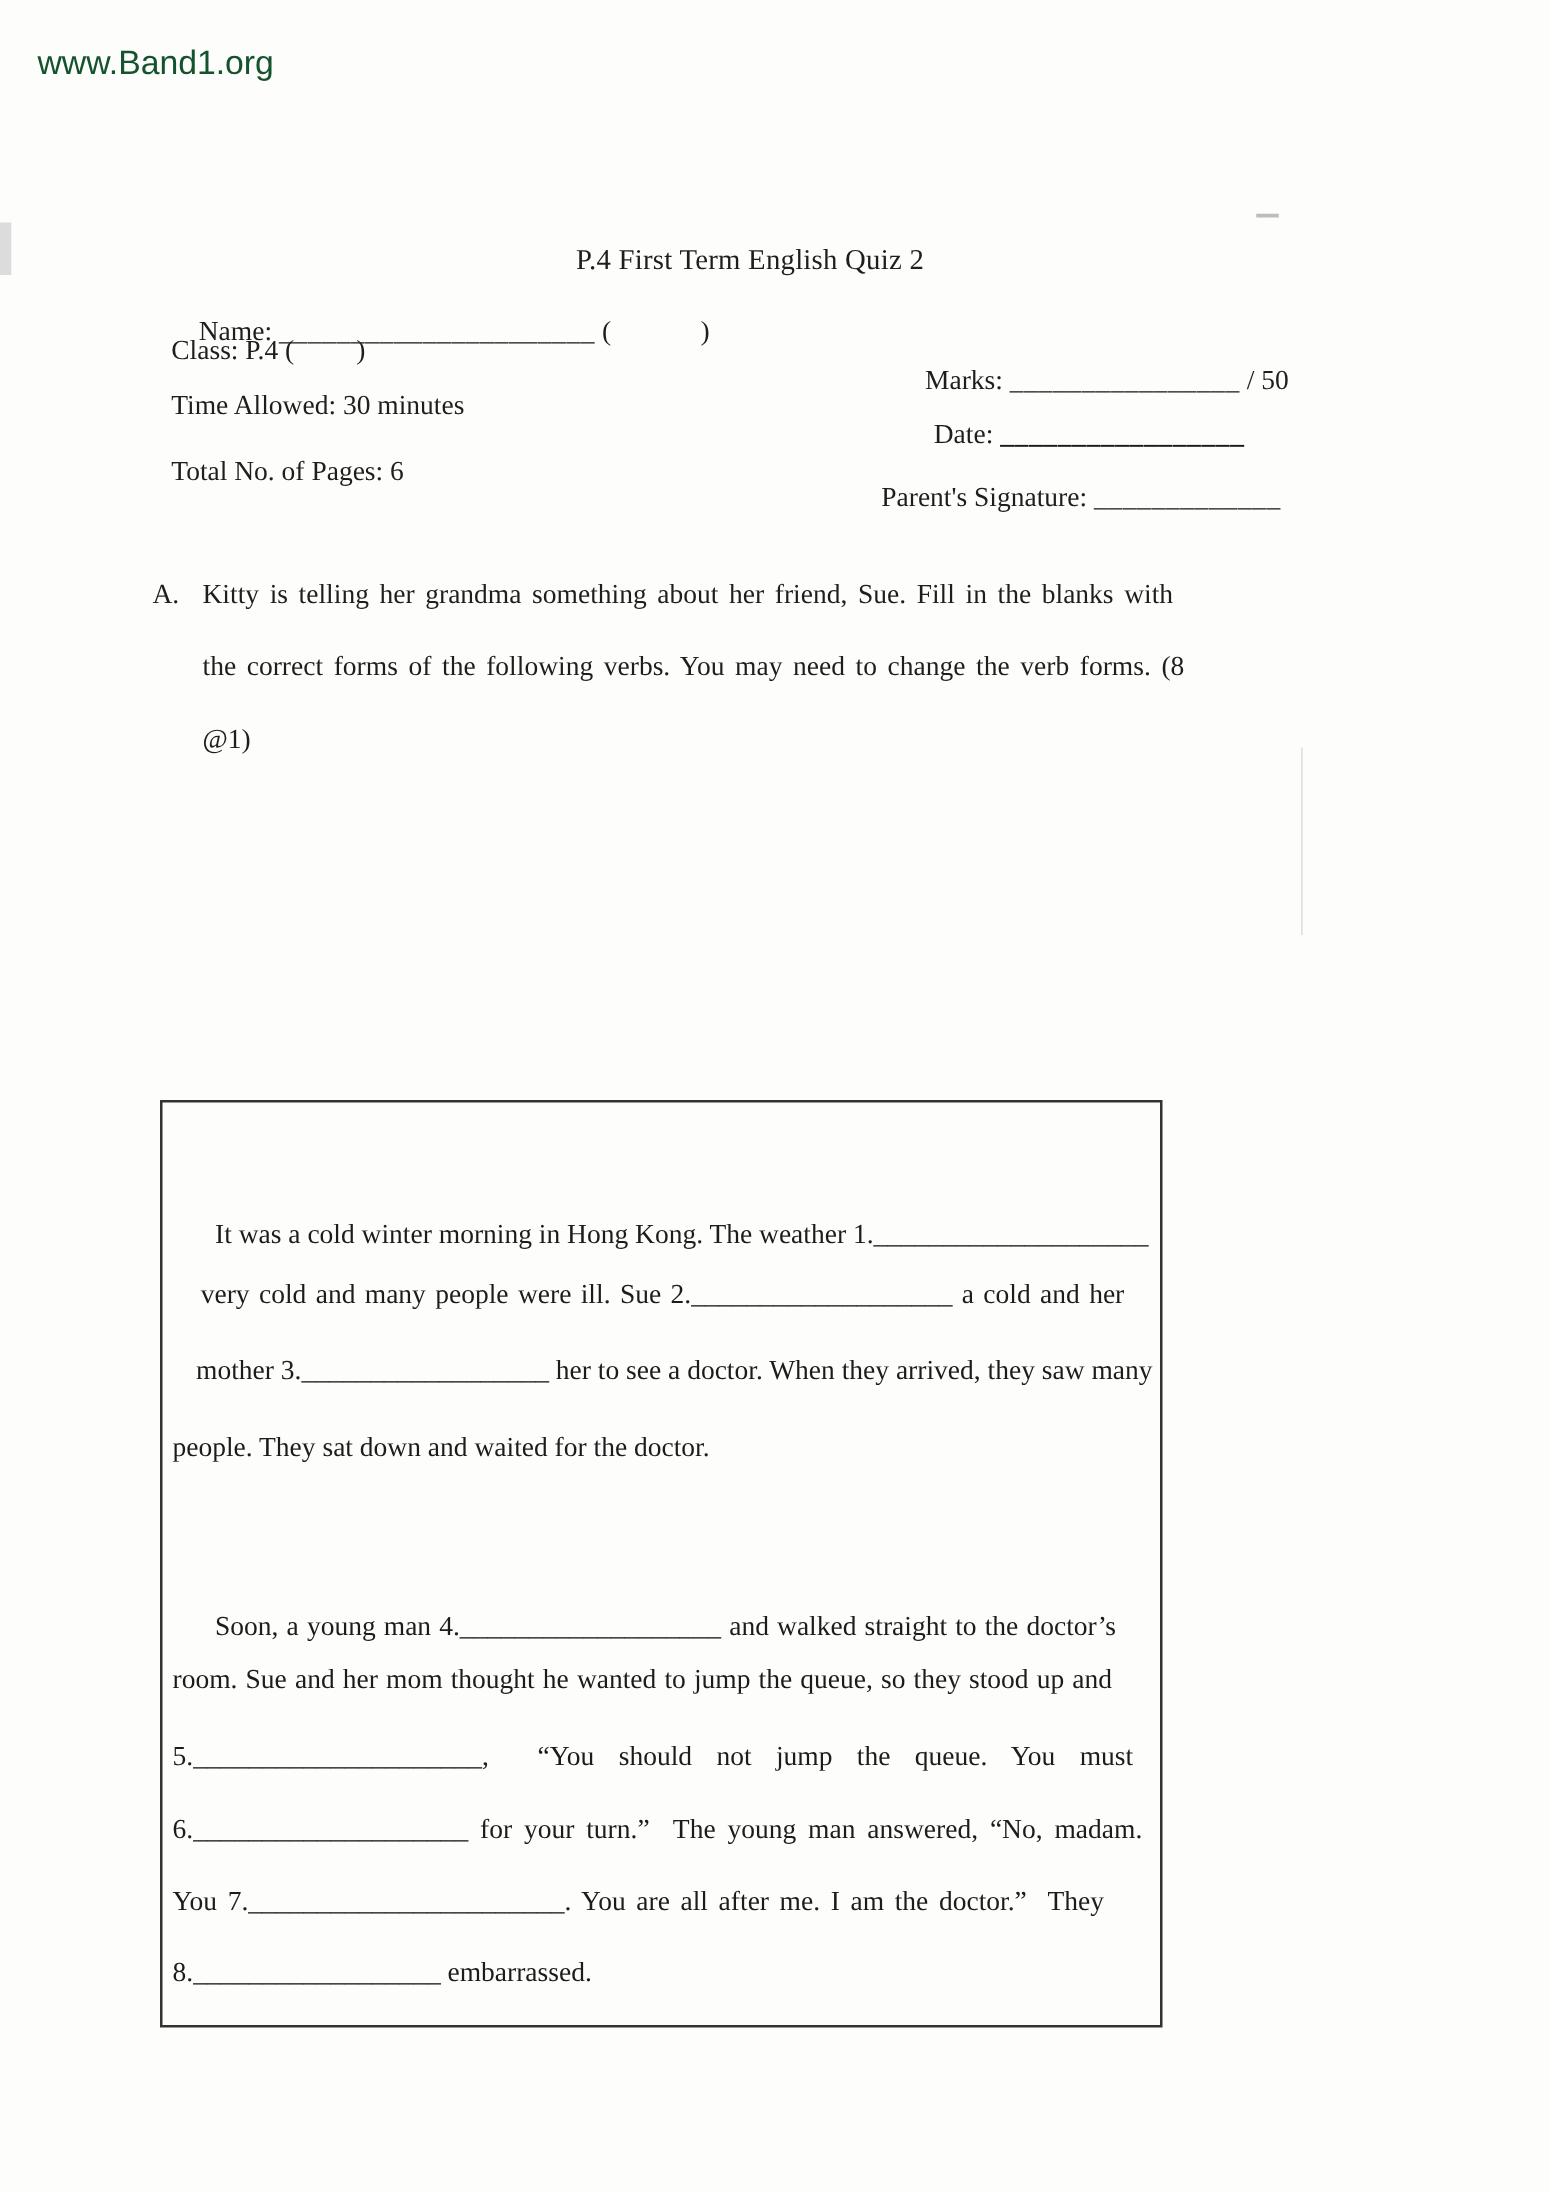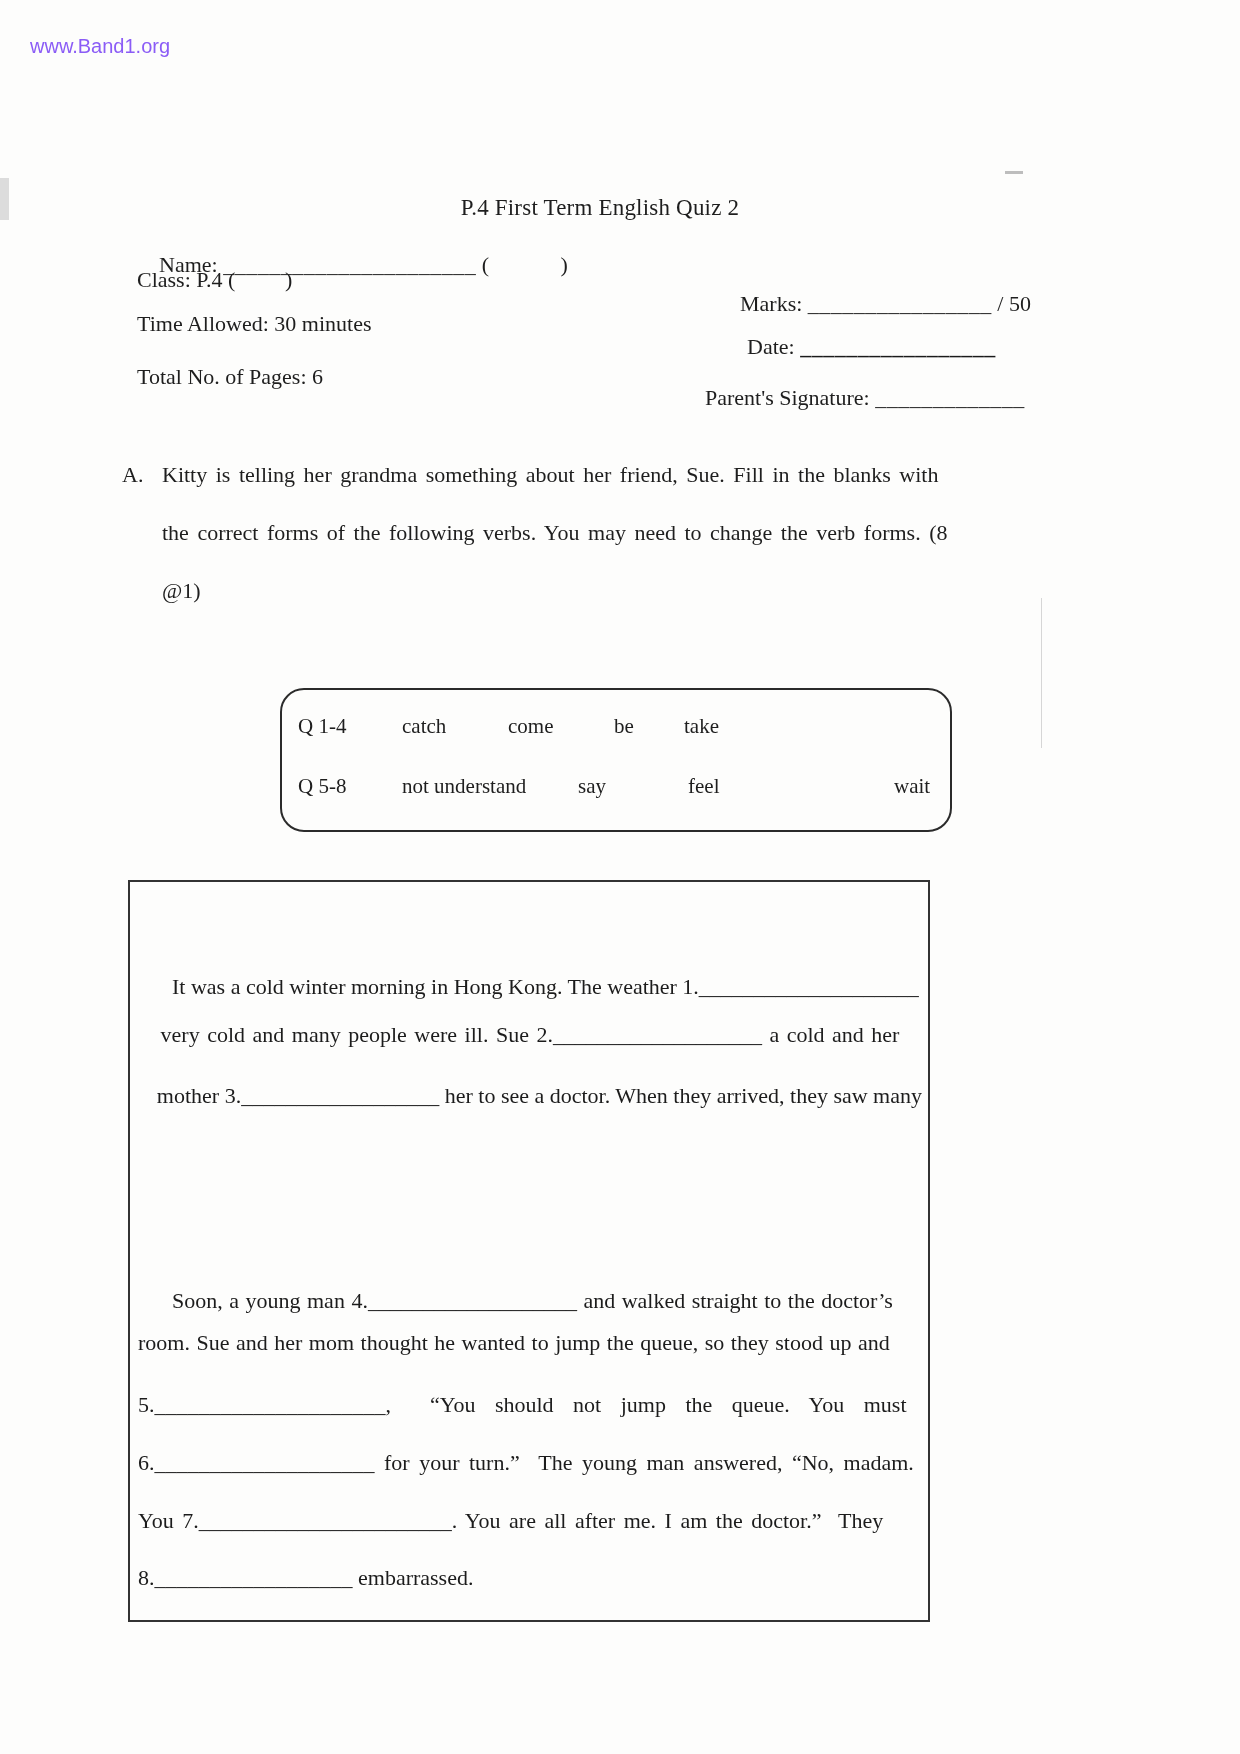--- a/index.html
+++ b/index.html
@@ -3,21 +3,21 @@
 <meta charset="utf-8">
 <style>
   html,body{margin:0;padding:0;background:#ffffff;}
   .page{
     position:relative;width:1240px;height:1754px;background:#fdfdfc;
     font-family:"Liberation Serif","DejaVu Serif",serif;color:#1e1e1e;overflow:hidden;
   }
   .abs{position:absolute;line-height:1.2;}
   .pre{white-space:pre;}
   .sans{font-family:"Liberation Sans","DejaVu Sans",sans-serif;}
-  .watermark{left:30px;top:34px;font-size:20px;color:#8b5cf6;}
+  .watermark{left:30px;top:34px;font-size:27px;color:#14532d;}
   .title{left:0;top:194px;width:1200px;text-align:center;font-size:23px;letter-spacing:0.2px;}
   
   .row-name{left:137px;top:226px;font-size:22px;}
   .row-class{left:137px;top:267px;font-size:22px;}
   .row-marks{left:718px;top:265px;font-size:22px;}
   .row-time{left:137px;top:311px;font-size:22px;}
   .row-date{left:725px;top:308px;font-size:22px;}
   .row-pages{left:137px;top:364px;font-size:22px;}
   .row-sign{left:683px;top:359px;font-size:22px;}
   .blank{letter-spacing:0.5px;color:#2a2a2a;}
@@ -81,37 +81,26 @@
 
   <div class="abs row-sign pre">
     <span>Parent's Signature: </span><span class="blank">_____________</span>
   </div>
 
   <div class="abs secA-label">A.</div>
   <div class="abs secA-l1">Kitty is telling her grandma something about her friend, Sue. Fill in the blanks with</div>
   <div class="abs secA-l2">the correct forms of the following verbs. You may need to change the verb forms. (8</div>
   <div class="abs secA-l3">@1)</div>
 
-  <div class="abs verb-box">
-    <span class="vr1 vc0">Q 1-4</span>
-    <span class="vr1 r1c1">catch</span>
-    <span class="vr1 r1c2">come</span>
-    <span class="vr1 r1c3">be</span>
-    <span class="vr1 r1c4">take</span>
-    <span class="vr2 vc0">Q 5-8</span>
-    <span class="vr2 r2c1">not understand</span>
-    <span class="vr2 r2c2">say</span>
-    <span class="vr2 r2c3">feel</span>
-    <span class="vr2 r2c4">wait</span>
-  </div>
 
   <div class="abs passage-box">
     <div class="pline pl0 indent">It was a cold winter morning in Hong Kong. The weather 1.____________________</div>
     <div class="pline pl1 ws2">very cold and many people were ill. Sue 2.___________________ a cold and her</div>
     <div class="pline pl2">mother 3.__________________ her to see a doctor. When they arrived, they saw many</div>
+    <div class="pline pl3">people. They sat down and waited for the doctor.</div>
     <div class="pline pl4 indent ws1">Soon, a young man 4.___________________ and walked straight to the doctor’s</div>
     <div class="pline pl5 ws1">room. Sue and her mom thought he wanted to jump the queue, so they stood up and</div>
     <div class="pline pl6 ws14">5._____________________,  “You should not jump the queue. You must</div>
     <div class="pline pl7 ws4">6.____________________ for your turn.”  The young man answered, “No, madam.</div>
     <div class="pline pl8 ws3">You 7._______________________. You are all after me. I am the doctor.”  They</div>
     <div class="pline pl9">8.__________________ embarrassed.</div>
   </div>
 
 </div>
 

